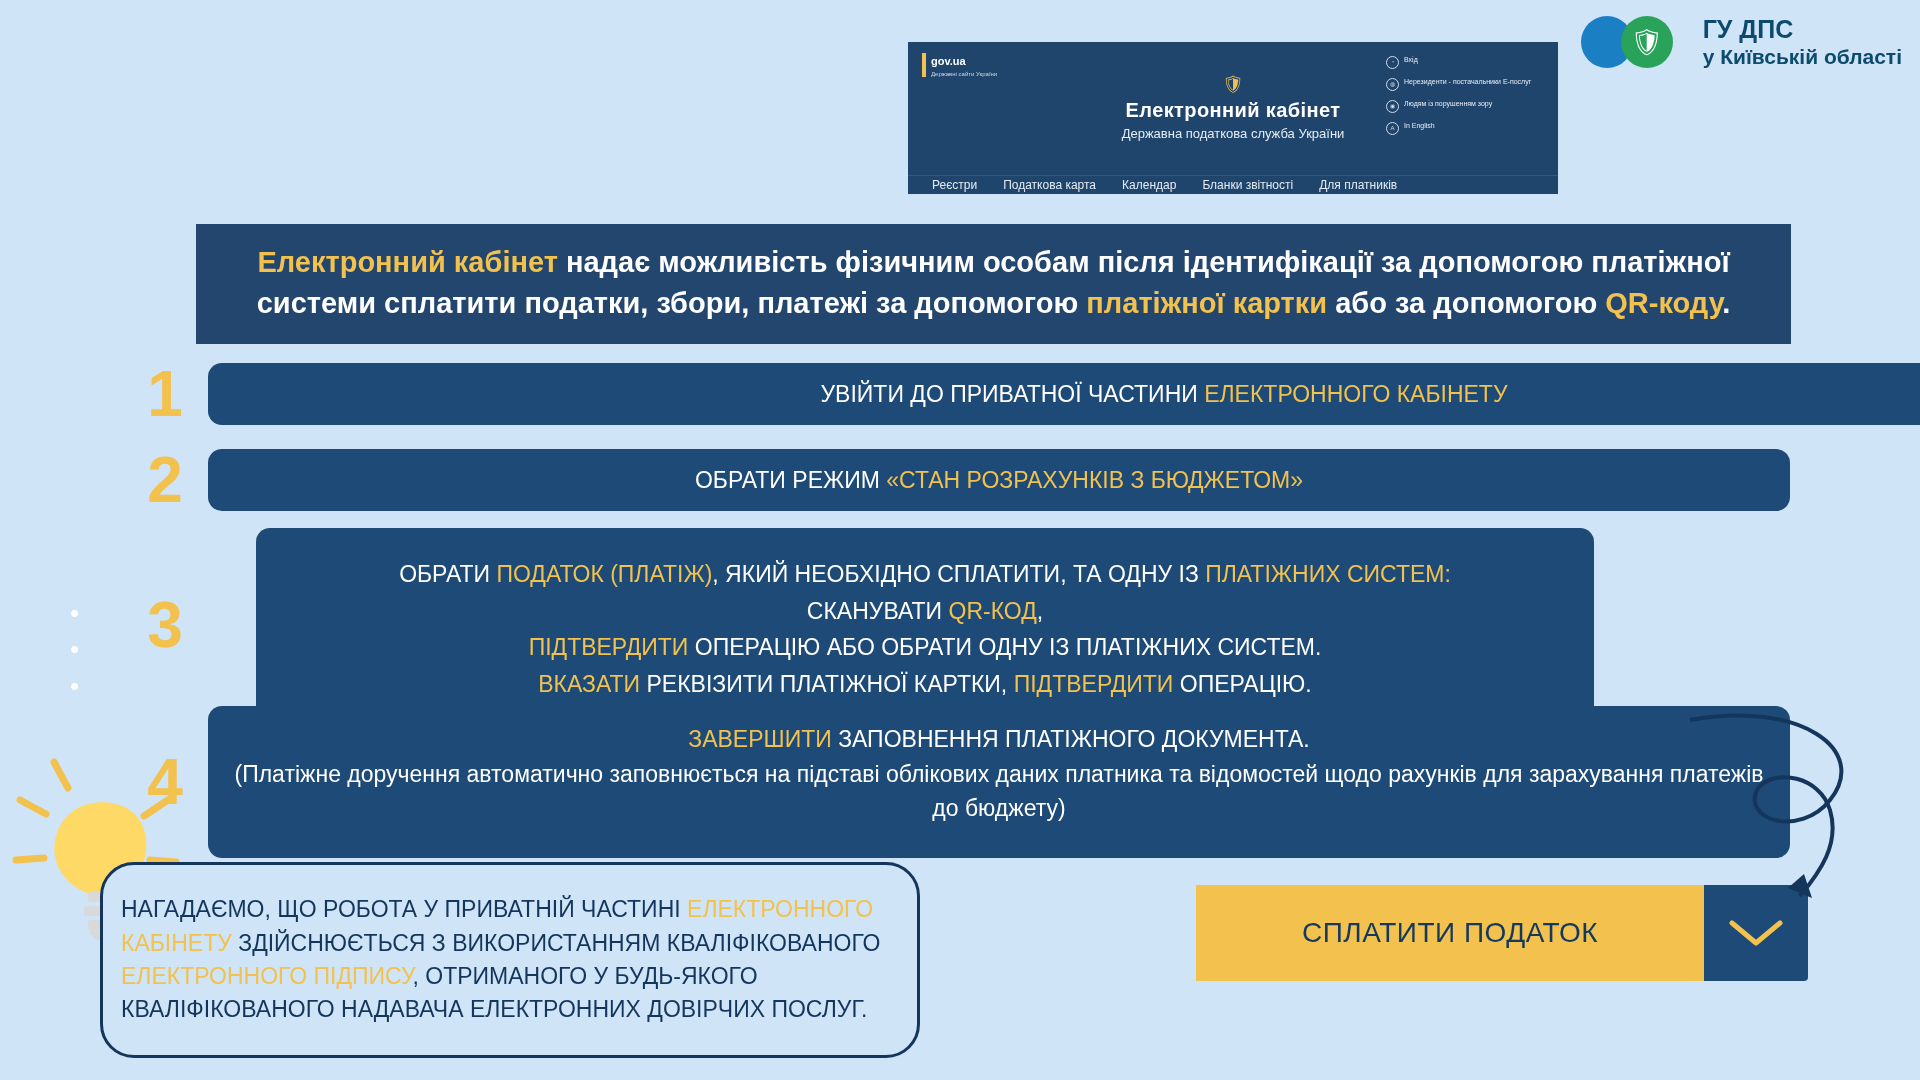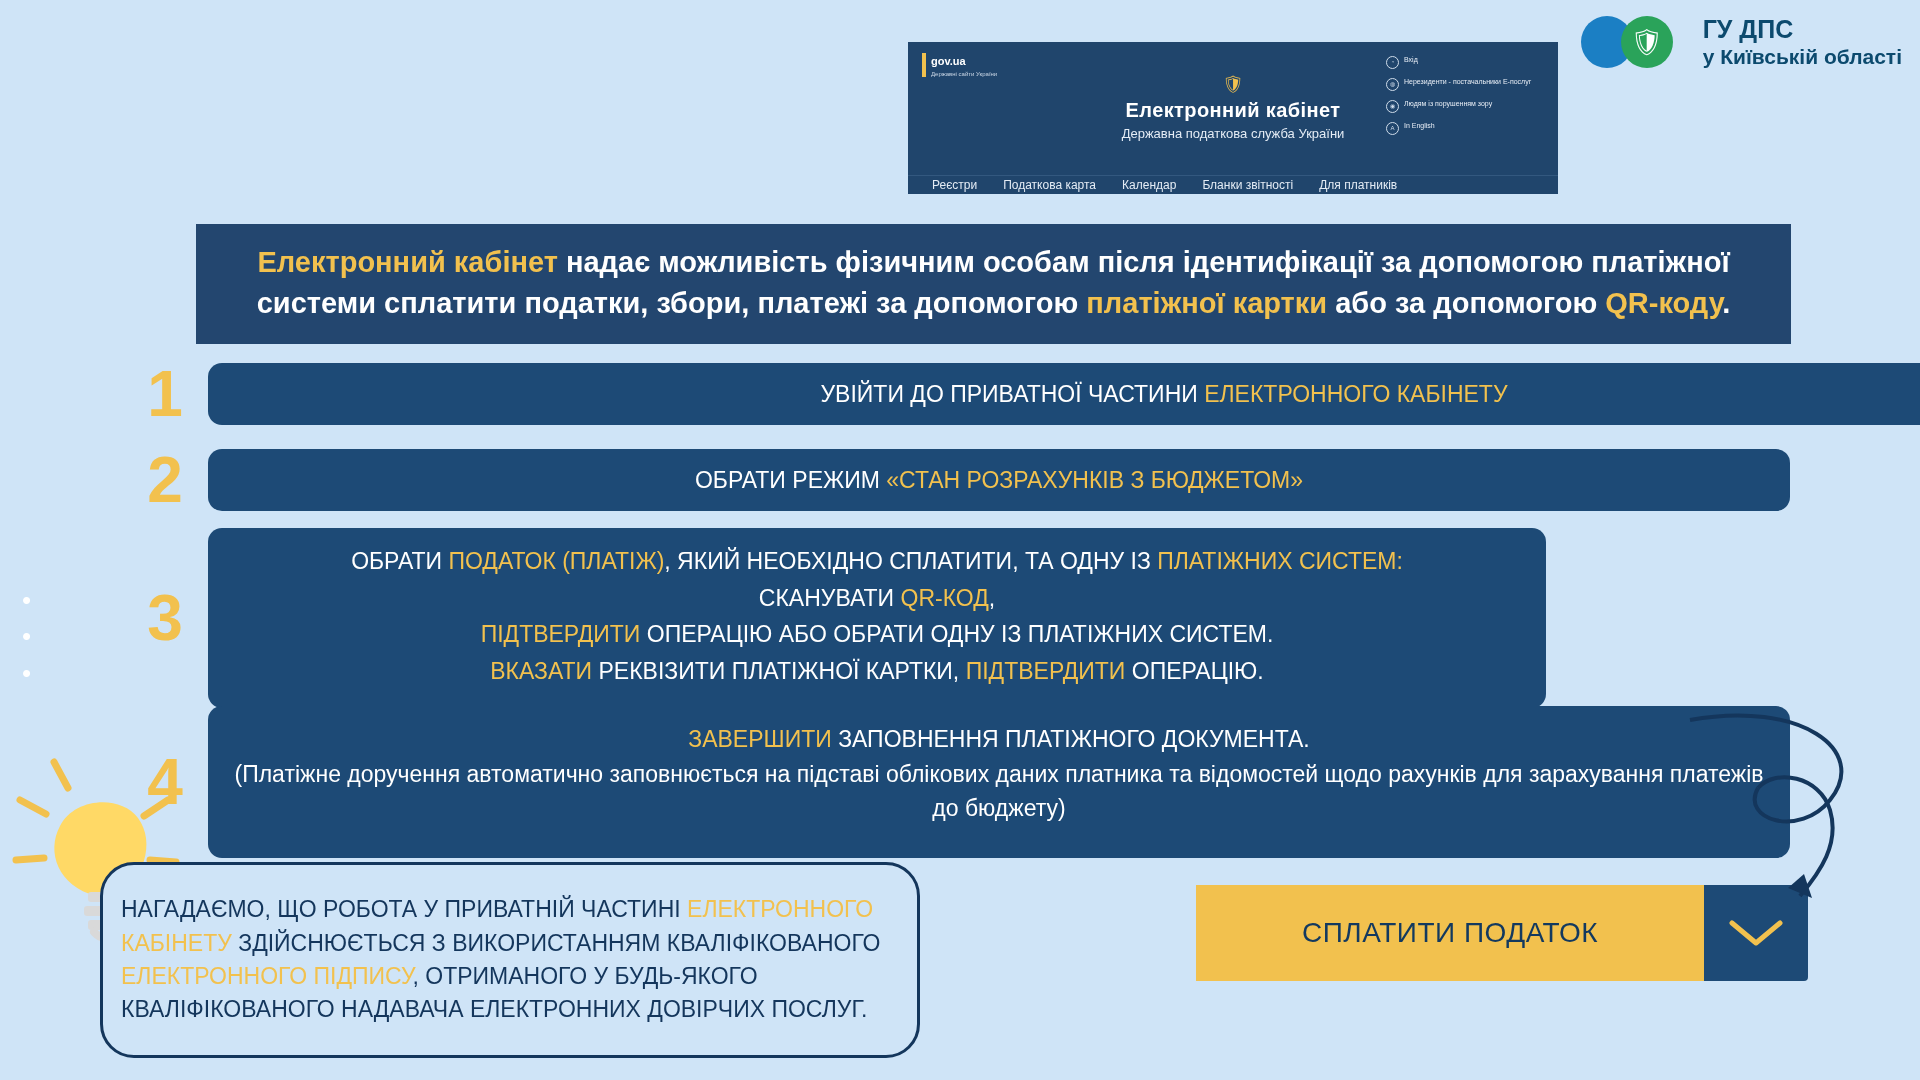--- a/index.html
+++ b/index.html
@@ -213,21 +213,21 @@
     line-height: 1.5;
     padding: 14px 24px;
     box-sizing: border-box;
     text-align: center;
   }
   #step1 { left: 122px; top: 362px; }
   #step1 .step-body { width: 1912px; }
   #step2 { left: 122px; top: 448px; }
   #step2 .step-body { width: 1582px; }
   #step3 { left: 122px; top: 528px; }
-  #step3 .step-body { width: 1338px; text-align: center; padding: 16px 24px 18px; }
+  #step3 .step-body { width: 1338px; text-align: center; padding: 29px 24px 18px; margin-left: 48px; }
   #step4 { left: 122px; top: 706px; }
   #step4 .step-body { width: 1582px; padding: 16px 24px 32px; }
 
   .bullets {
     list-style: none;
     margin: 0;
     padding: 0;
   }
   .bullets li {
     position: relative;

